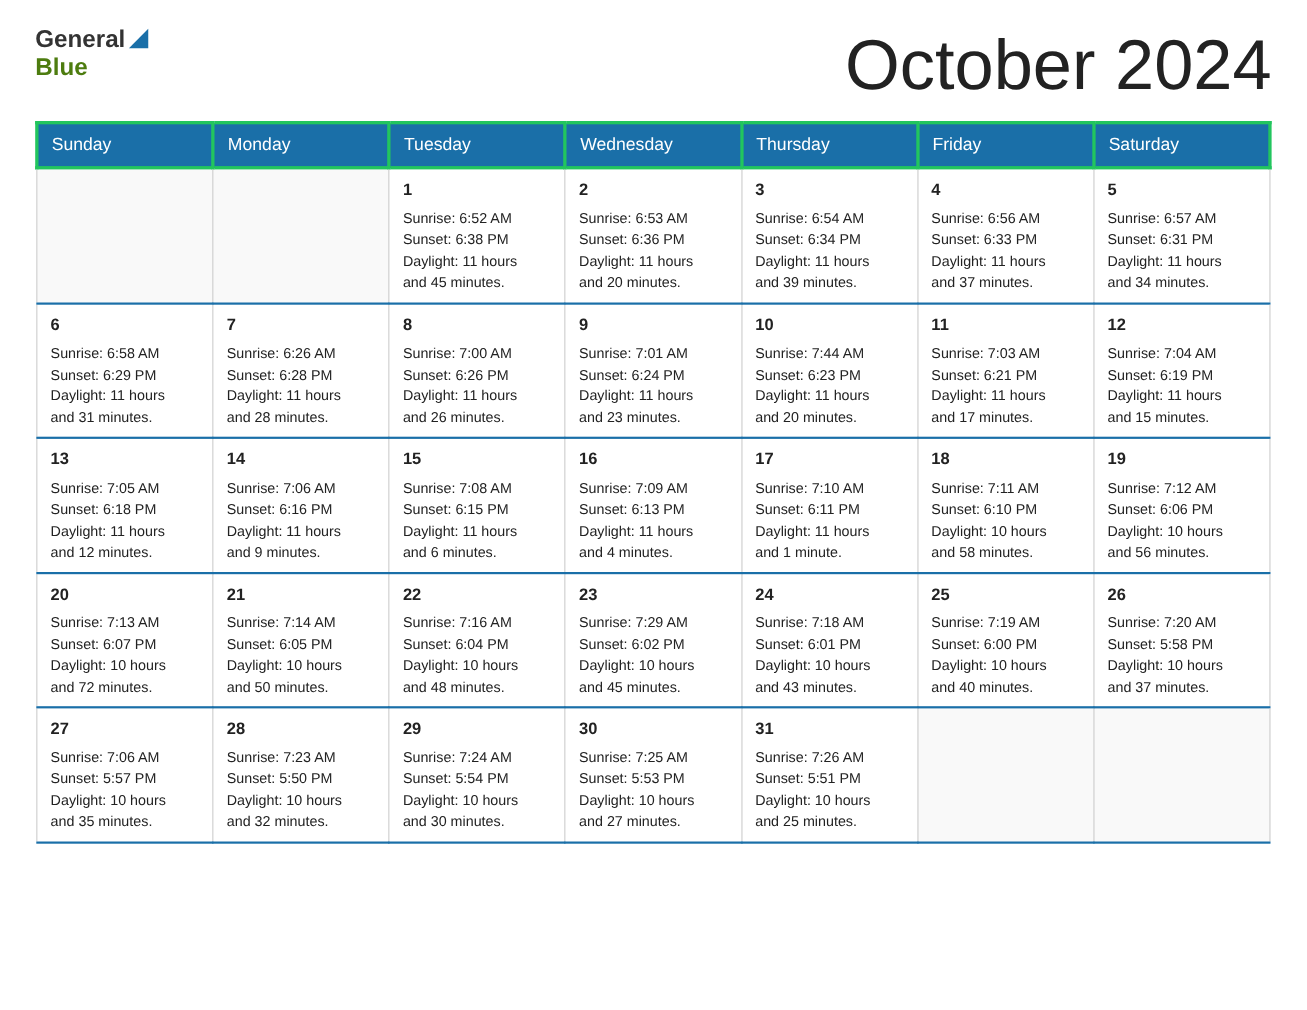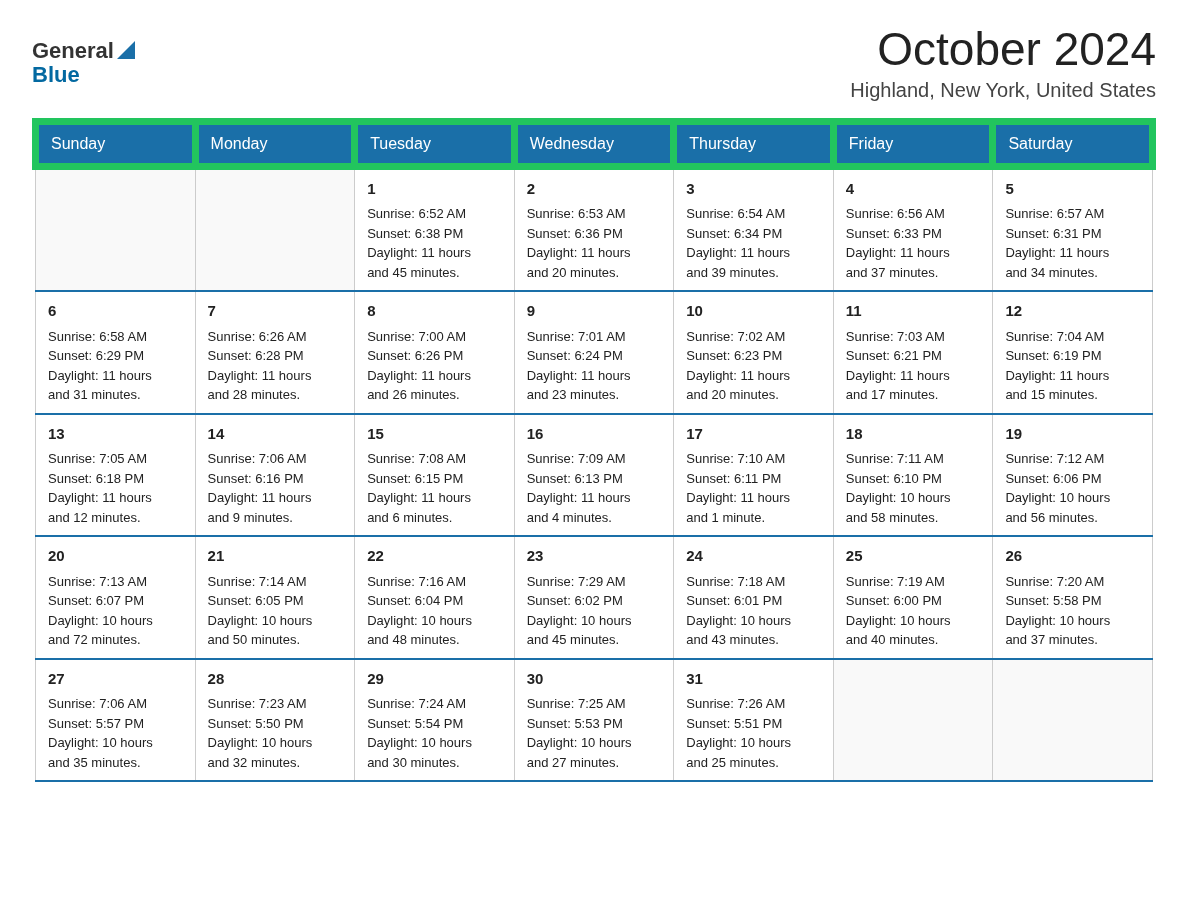--- a/index.html
+++ b/index.html
@@ -6,43 +6,43 @@
     body {
       font-family: Arial, sans-serif;
       background: #fff;
       padding: 24px 32px;
       width: 1188px;
       min-height: 918px;
     }
     .header-top {
       display: flex;
       justify-content: space-between;
-      align-items: center;
+      align-items: flex-start;
       margin-bottom: 8px;
     }
     .logo {
       display: flex;
       align-items: center;
       gap: 4px;
     }
     .logo-text-general {
       font-size: 22px;
       font-weight: bold;
       color: #333;
     }
     .logo-text-blue {
       font-size: 22px;
       font-weight: bold;
-      color: #0369a1;
+      color: #4d7c0f;
     }
     .title-block {
       text-align: right;
     }
     .month-title {
-      font-size: 46px;
+      font-size: 64px;
       font-weight: normal;
       color: #222;
       line-height: 1.1;
     }
     .location {
       font-size: 20px;
       color: #444;
       margin-top: 4px;
     }
     .calendar {
@@ -52,21 +52,21 @@
     }
     .calendar thead tr {
       background-color: #1a6fa8;
     }
     .calendar thead th {
       color: #fff;
       font-size: 16px;
       font-weight: normal;
       padding: 10px 12px;
       text-align: left;
-      border: 7px solid #22c55e;
+      border: 3px solid #22c55e;
     }
     .calendar tbody tr {
       border-bottom: 2px solid #1a6fa8;
     }
     .calendar tbody td {
       vertical-align: top;
       padding: 8px 12px;
       font-size: 13px;
       color: #222;
       border: 1px solid #ccc;
@@ -101,21 +101,20 @@
           <svg width="18" height="18" viewBox="0 0 18 18">
             <polygon points="0,18 18,18 18,0" fill="#1a6fa8"></polygon>
           </svg>
         </div>
       </div>
       <span class="logo-text-blue">Blue</span>
     </div>
   </div>
   <div class="title-block">
     <div class="month-title">October 2024</div>
-    <div class="location">Highland, New York, United States</div>
   </div>
 </div>
 
 <table class="calendar">
   <thead>
     <tr>
     <th>Sunday</th>
         <th>Monday</th>
         <th>Tuesday</th>
         <th>Wednesday</th>
@@ -188,21 +187,21 @@
         </td>
         <td>
           <span class="day-number">9</span>
           <div class="day-info">Sunrise: 7:01 AM</div>
           <div class="day-info">Sunset: 6:24 PM</div>
           <div class="day-info">Daylight: 11 hours</div>
           <div class="day-info">and 23 minutes.</div>
         </td>
         <td>
           <span class="day-number">10</span>
-          <div class="day-info">Sunrise: 7:02 AM</div>
+          <div class="day-info">Sunrise: 7:44 AM</div>
           <div class="day-info">Sunset: 6:23 PM</div>
           <div class="day-info">Daylight: 11 hours</div>
           <div class="day-info">and 20 minutes.</div>
         </td>
         <td>
           <span class="day-number">11</span>
           <div class="day-info">Sunrise: 7:03 AM</div>
           <div class="day-info">Sunset: 6:21 PM</div>
           <div class="day-info">Daylight: 11 hours</div>
           <div class="day-info">and 17 minutes.</div>

